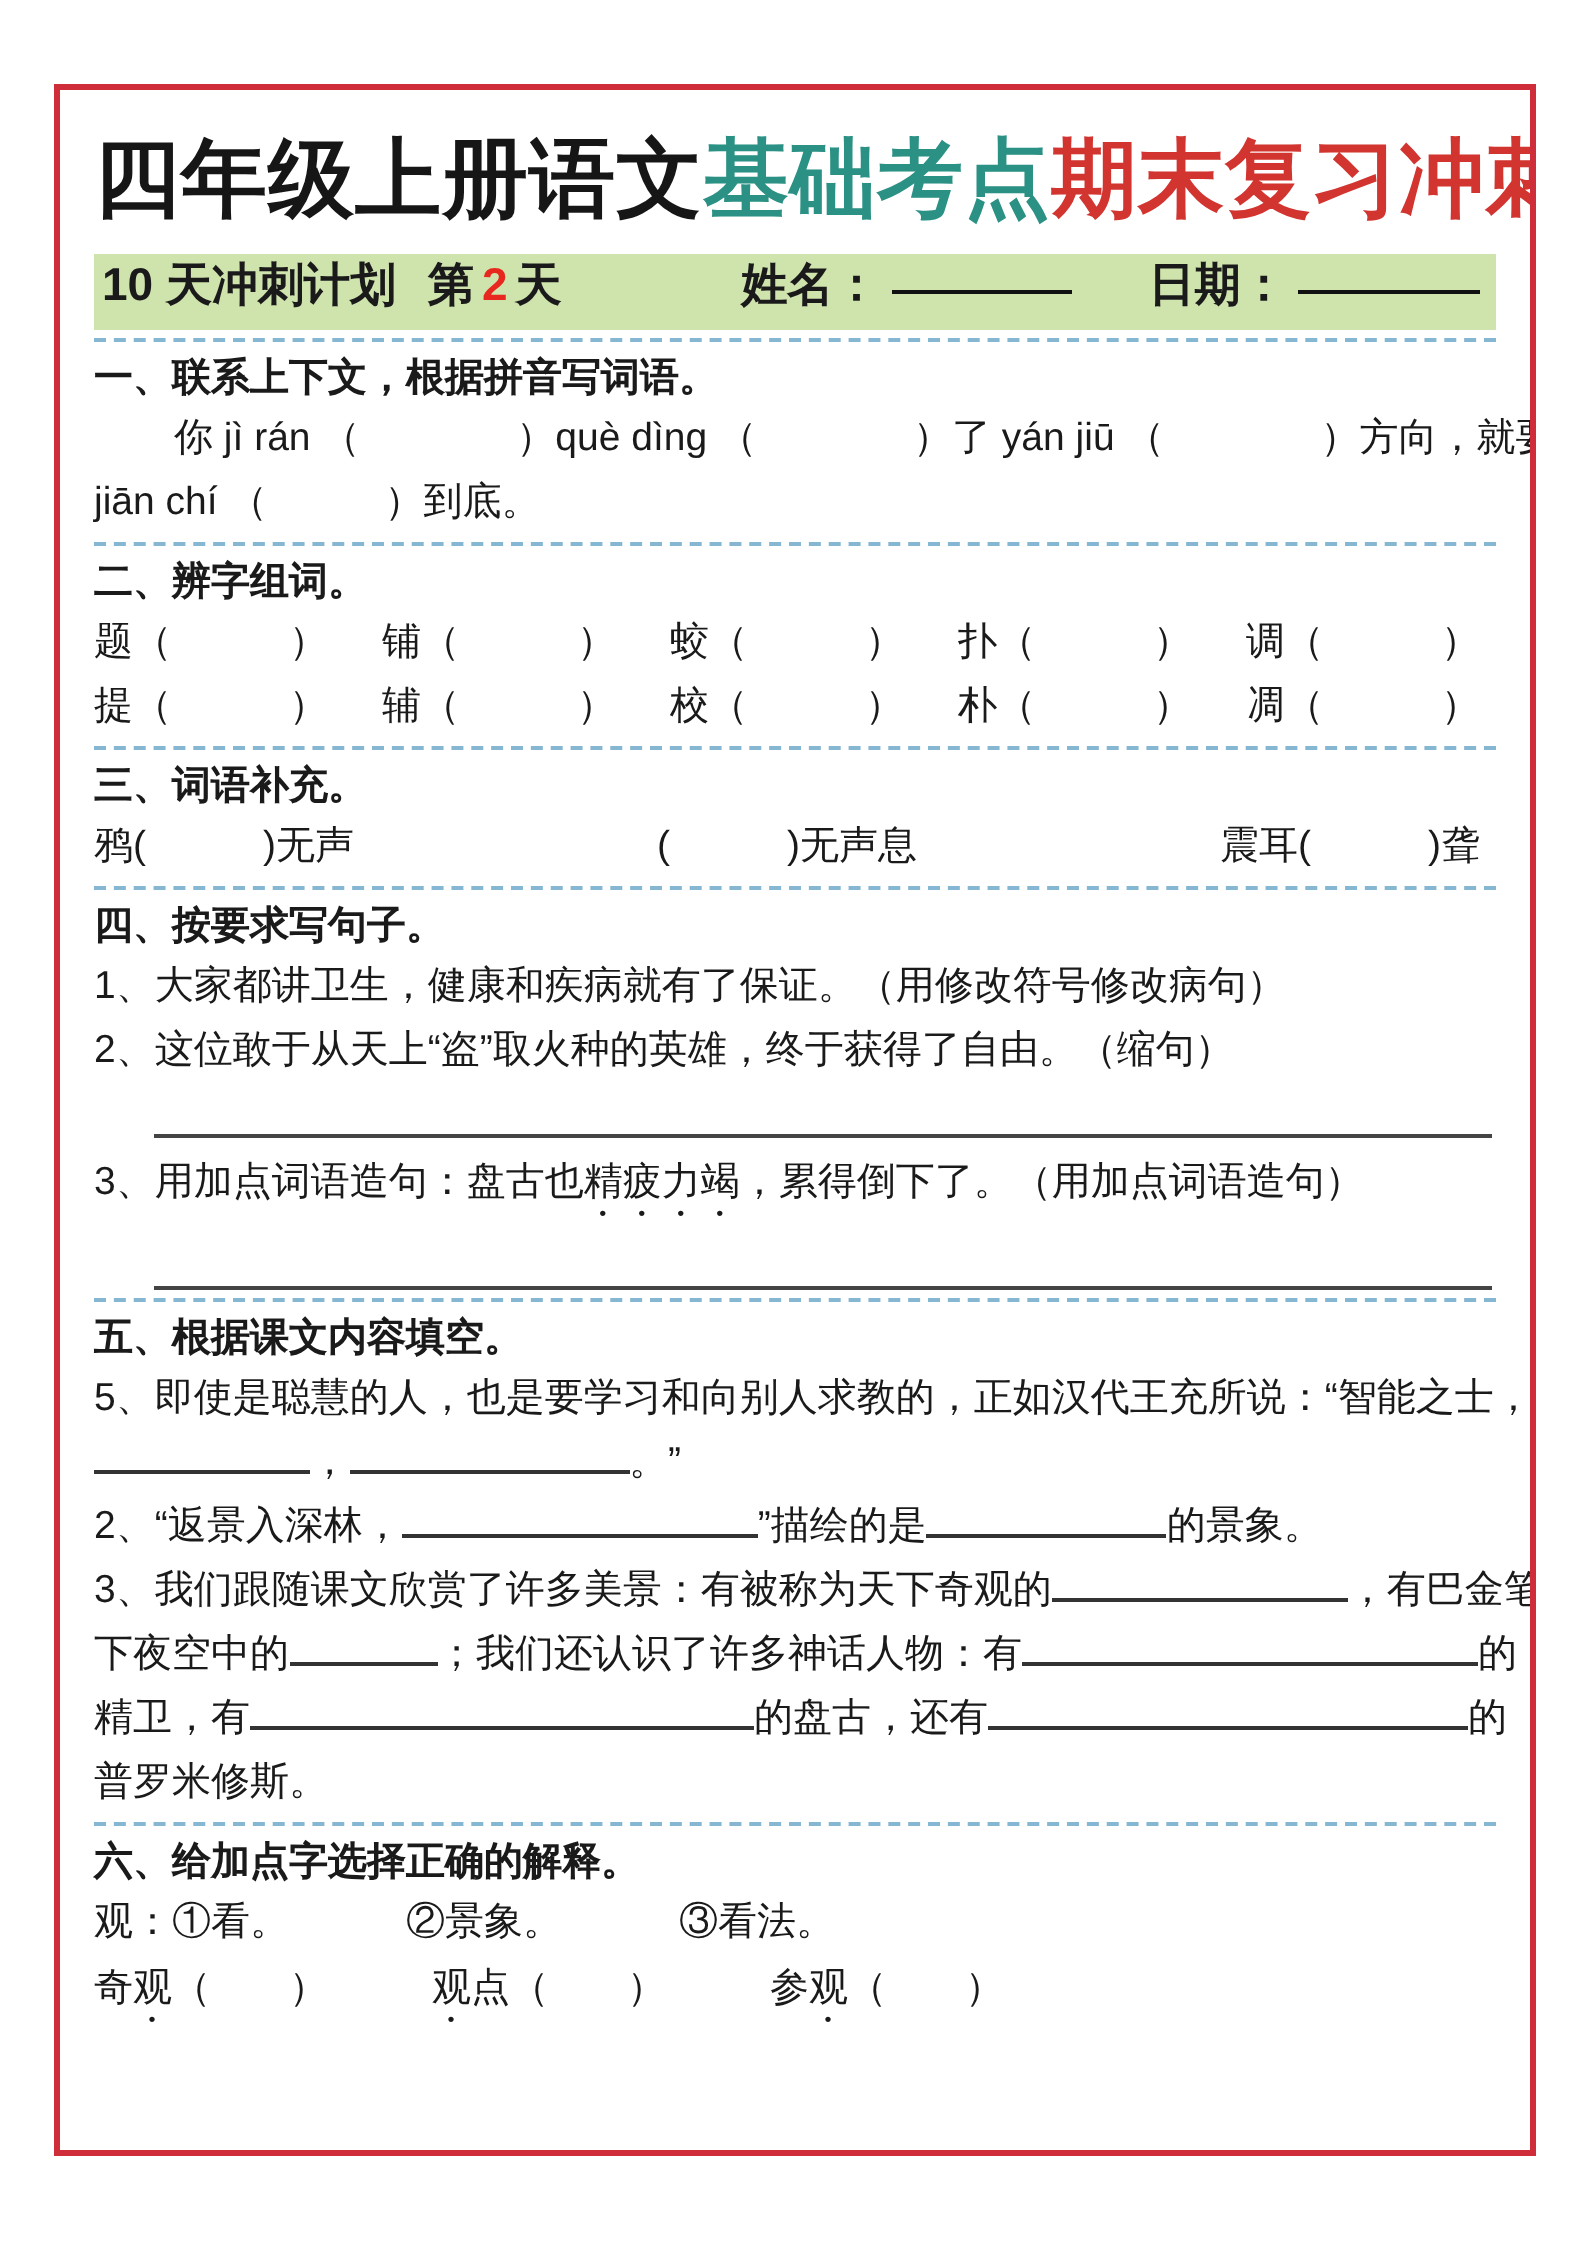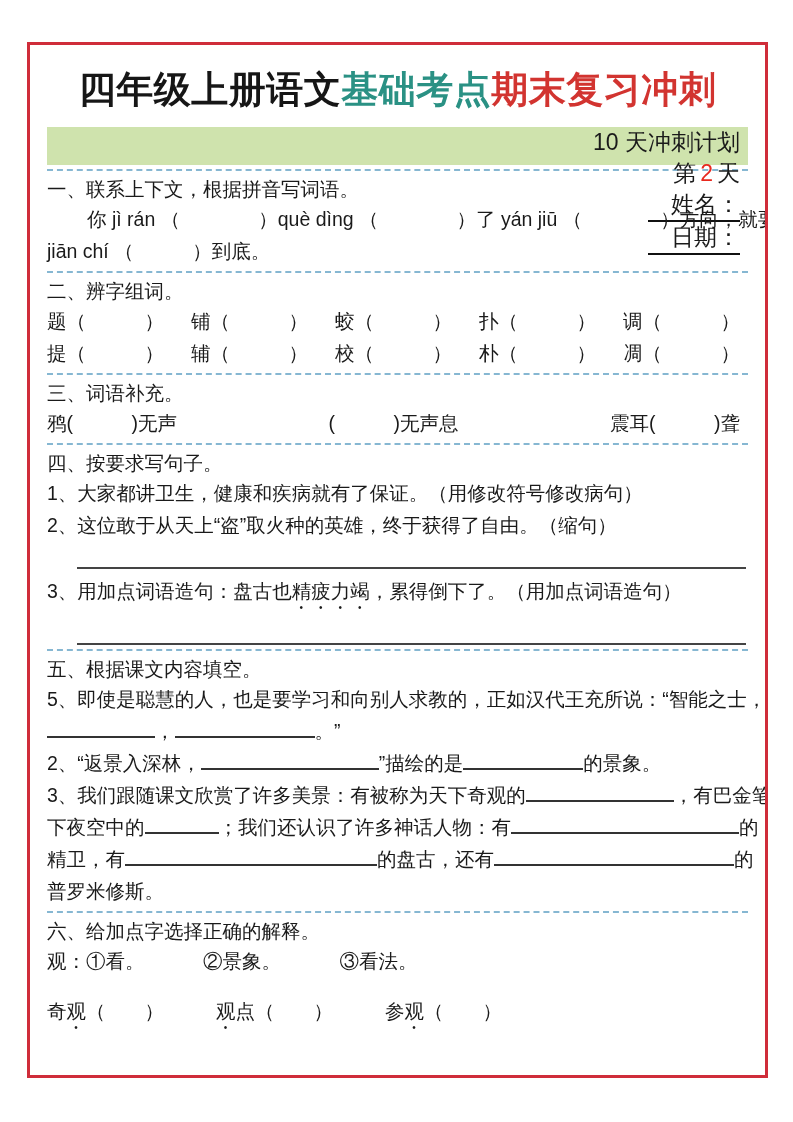--- a/index.html
+++ b/index.html
@@ -14,60 +14,59 @@
     position: absolute;
     left: 27px; top: 42px;
     width: 741px; height: 1036px;
     border: 3px solid #cf2d3a;
     background: #ffffff;
     padding: 8px 17px 6px 17px;
     overflow: hidden;
   }
   .title {
     text-align: center;
-    font-size: 37px;
+    font-size: 43px;
     font-weight: bold;
     line-height: 62px;
     margin: 6px 0 6px 0;
     letter-spacing: 0.5px;
     white-space: nowrap;
   }
   .title .t-black { color: #161616; }
   .title .t-teal  { color: #2a9184; }
   .title .t-red   { color: #d23430; }
   .bar {
     display: flex;
-    align-items: flex-end;
+    align-items: flex-start;
     background: #cfe3ad;
     font-size: 23px;
-    font-weight: normal;
+    font-weight: bold;
     height: 38px;
     padding: 0 8px 0 4px;
     white-space: nowrap;
-    flex-direction: column;
   }
   .bar .day { margin-left: 16px; }
   .bar .day-num { color: #e8281e; padding: 0 4px; }
   .bar .lbl-name { margin-left: 90px; }
   .bar .lbl-date { margin-left: 38px; }
   .bar .bar-blank {
     display: inline-block;
     width: 92px; height: 20px;
     border-bottom: 2.5px solid #111;
     margin-left: 6px;
   }
   .sep {
     border: 0;
     border-top: 2px dashed #86b7d2;
     margin: 4px 0 4px 0;
     height: 0;
   }
   .sec-heading {
     font-size: 19.5px;
-    font-weight: normal;
+    font-weight: bold;
     line-height: 28px;
     margin-top: 2px;
   }
   .line {
     font-size: 19.5px;
     line-height: 32px;
     white-space: nowrap;
   }
   .indent { padding-left: 40px; }
   .flexrow {
@@ -93,21 +92,21 @@
     -webkit-text-emphasis: filled dot #1a1a1a;
     -webkit-text-emphasis-position: under right;
     text-emphasis: filled dot #1a1a1a;
     text-emphasis-position: under right;
   }
   .s6-items {
     display: flex;
     font-size: 19.5px;
     line-height: 34px;
   }
-  .s6-items .s6-item { margin-right: 52px; margin-top: 17px; }
+  .s6-items .s6-item { margin-right: 52px; }
 </style>
 </head>
 <body>
 
 <div class="frame">
 
   <div class="title">
     <span class="t-black">四年级上册语文</span><span class="t-teal">基础考点</span><span class="t-red">期末复习冲刺</span>
   </div>
 

